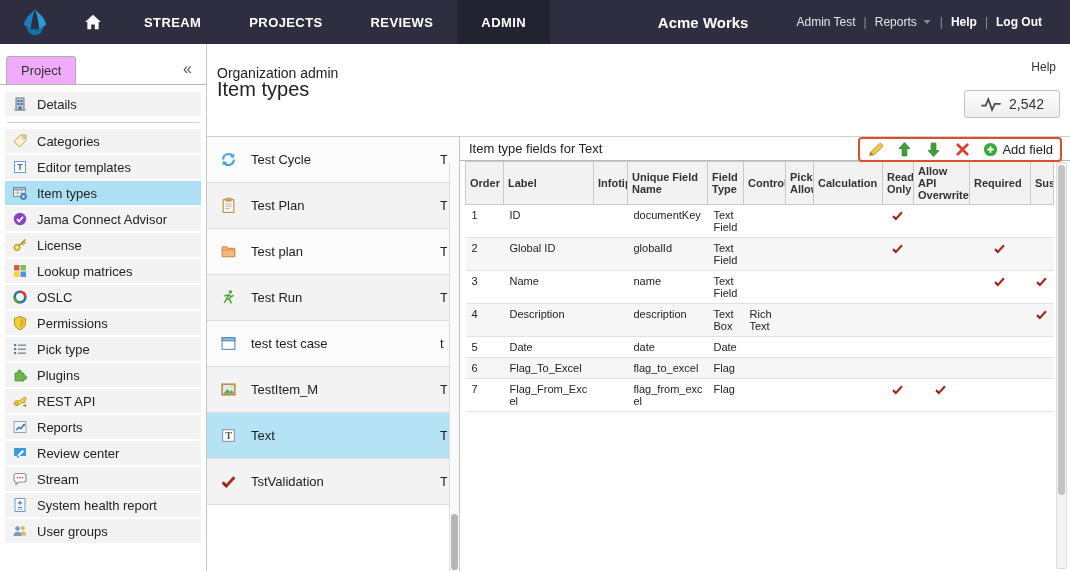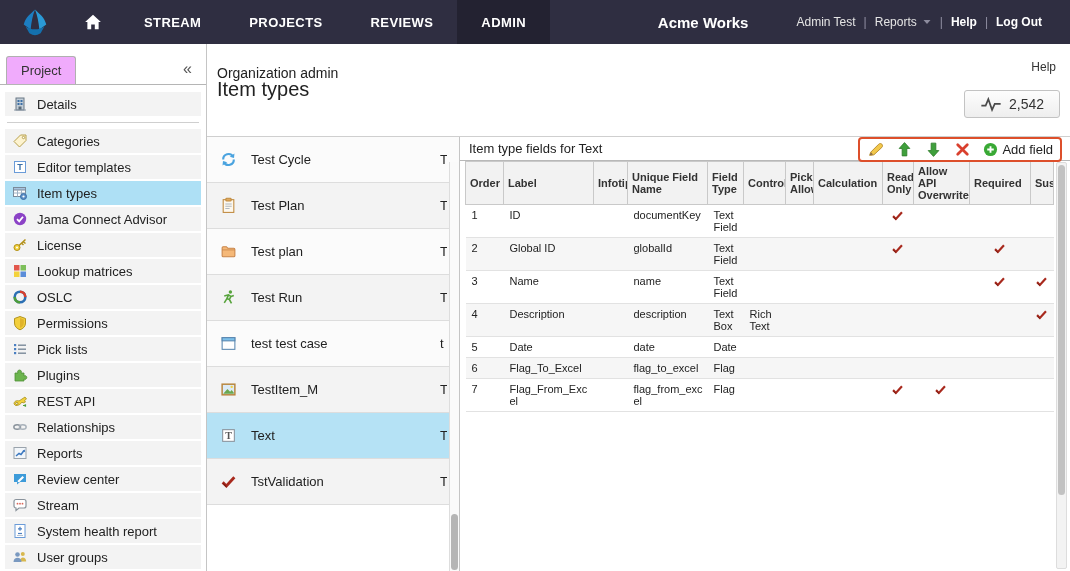--- a/index.html
+++ b/index.html
@@ -253,48 +253,39 @@
             <span class="icon">
               <svg viewBox="0 0 16 16">
                 <rect x="2" y="3" width="2.2" height="2.2" fill="#4a7fc1"></rect>
                 <rect x="2" y="7" width="2.2" height="2.2" fill="#4a7fc1"></rect>
                 <rect x="2" y="11" width="2.2" height="2.2" fill="#4a7fc1"></rect>
                 <rect x="6" y="3.5" width="8" height="1.4" fill="#7a8a99"></rect>
                 <rect x="6" y="7.5" width="8" height="1.4" fill="#7a8a99"></rect>
                 <rect x="6" y="11.5" width="8" height="1.4" fill="#7a8a99"></rect>
               </svg>
             </span>
-            <span class="lbl">Pick lists</span>
+            <span class="lbl">Pick type</span>
           </div>
           <div class="side-item">
             <span class="icon">
               <svg viewBox="0 0 16 16">
                 <path d="M3 6 H6 C5 4.5 6 3 7.5 3 C9 3 10 4.5 9 6 H12 V9 C13.4 8.1 14.8 9 14.8 10.5 C14.8 12 13.4 12.9 12 12 V14 H3 Z" fill="#6cb54e" stroke="#4e8f36" stroke-width="0.8"></path>
               </svg>
             </span>
             <span class="lbl">Plugins</span>
           </div>
           <div class="side-item">
             <span class="icon">
               <svg viewBox="0 0 16 16">
                 <path d="M2 11 C2 8 5 7 7 8 L13 4 L14.5 6 L12.5 7.5 L13.5 9 L11 10 L10 9 C9 11 6 13 3.5 12.5 Z" fill="#f3d23c" stroke="#a8901c" stroke-width="0.8"></path>
                 <circle cx="4.8" cy="10.4" r="1.1" fill="#fff" stroke="#a8901c"></circle>
                 <path d="M11 12.5 L14 12.5 M14 12.5 L12.8 11.4 M14 12.5 L12.8 13.6" stroke="#4e9d3a" stroke-width="1.2" fill="none"></path>
               </svg>
             </span>
             <span class="lbl">REST API</span>
-          </div>
-          <div class="side-item">
-            <span class="icon">
-              <svg viewBox="0 0 16 16">
-                <ellipse cx="5.2" cy="8" rx="3.4" ry="2.2" fill="none" stroke="#8a939c" stroke-width="1.4"></ellipse>
-                <ellipse cx="10.8" cy="8" rx="3.4" ry="2.2" fill="none" stroke="#a8b1ba" stroke-width="1.4"></ellipse>
-              </svg>
-            </span>
-            <span class="lbl">Relationships</span>
           </div>
           <div class="side-item">
             <span class="icon">
               <svg viewBox="0 0 16 16">
                 <rect x="2" y="2.5" width="12" height="11" fill="#f2f6fa" stroke="#9aa3ac"></rect>
                 <path d="M4 11 L7 8.5 L9 9.5 L12 5.5" stroke="#3b78c0" stroke-width="1.5" fill="none"></path>
                 <path d="M12.8 4.4 L13.2 7.2 L10.6 6 Z" fill="#3b78c0"></path>
               </svg>
             </span>
             <span class="lbl">Reports</span>

